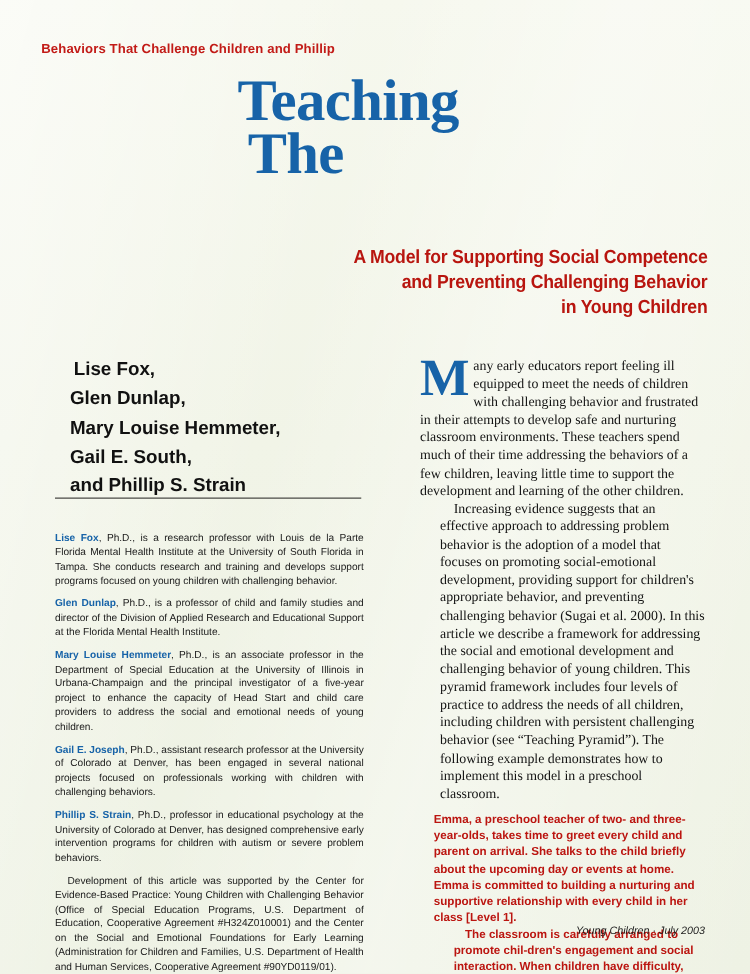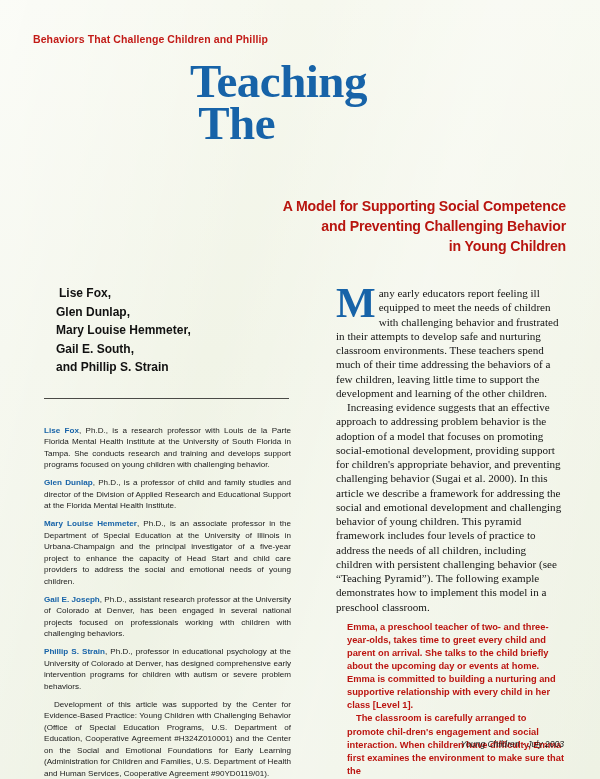--- a/index.html
+++ b/index.html
@@ -67,21 +67,21 @@
     transform-origin: right top;
   }
   .subtitle span { display: block; }
 
   .authors {
     position: absolute;
     left: 56px;
     top: 284px;
     font-family: "Liberation Sans", sans-serif;
     font-weight: bold;
-    font-size: 12px;
+    font-size: 15px;
     line-height: 1.55;
     color: #111111;
   }
   .authors span { display: block; }
   .authors span:first-child { padding-left: 3px; }
 
   .rule {
     position: absolute;
     left: 44px;
     top: 398px;
@@ -116,21 +116,21 @@
     left: 336px;
     top: 286px;
     width: 228px;
     font-family: "Liberation Serif", serif;
     font-size: 11.1px;
     line-height: 1.285;
     color: #131313;
     text-align: left;
   }
   .maincol p { margin: 0; }
-  .maincol p + p { text-indent: 11px; }
+  .maincol p + p { text-indent: 11px; margin-left: 16px; }
 
   .dropcap {
     float: left;
     color: #1763a8;
     font-family: "Liberation Serif", serif;
     font-weight: bold;
     font-size: 42px;
     line-height: 0.74;
     padding: 1px 3px 0 0;
     margin-top: 1px;

